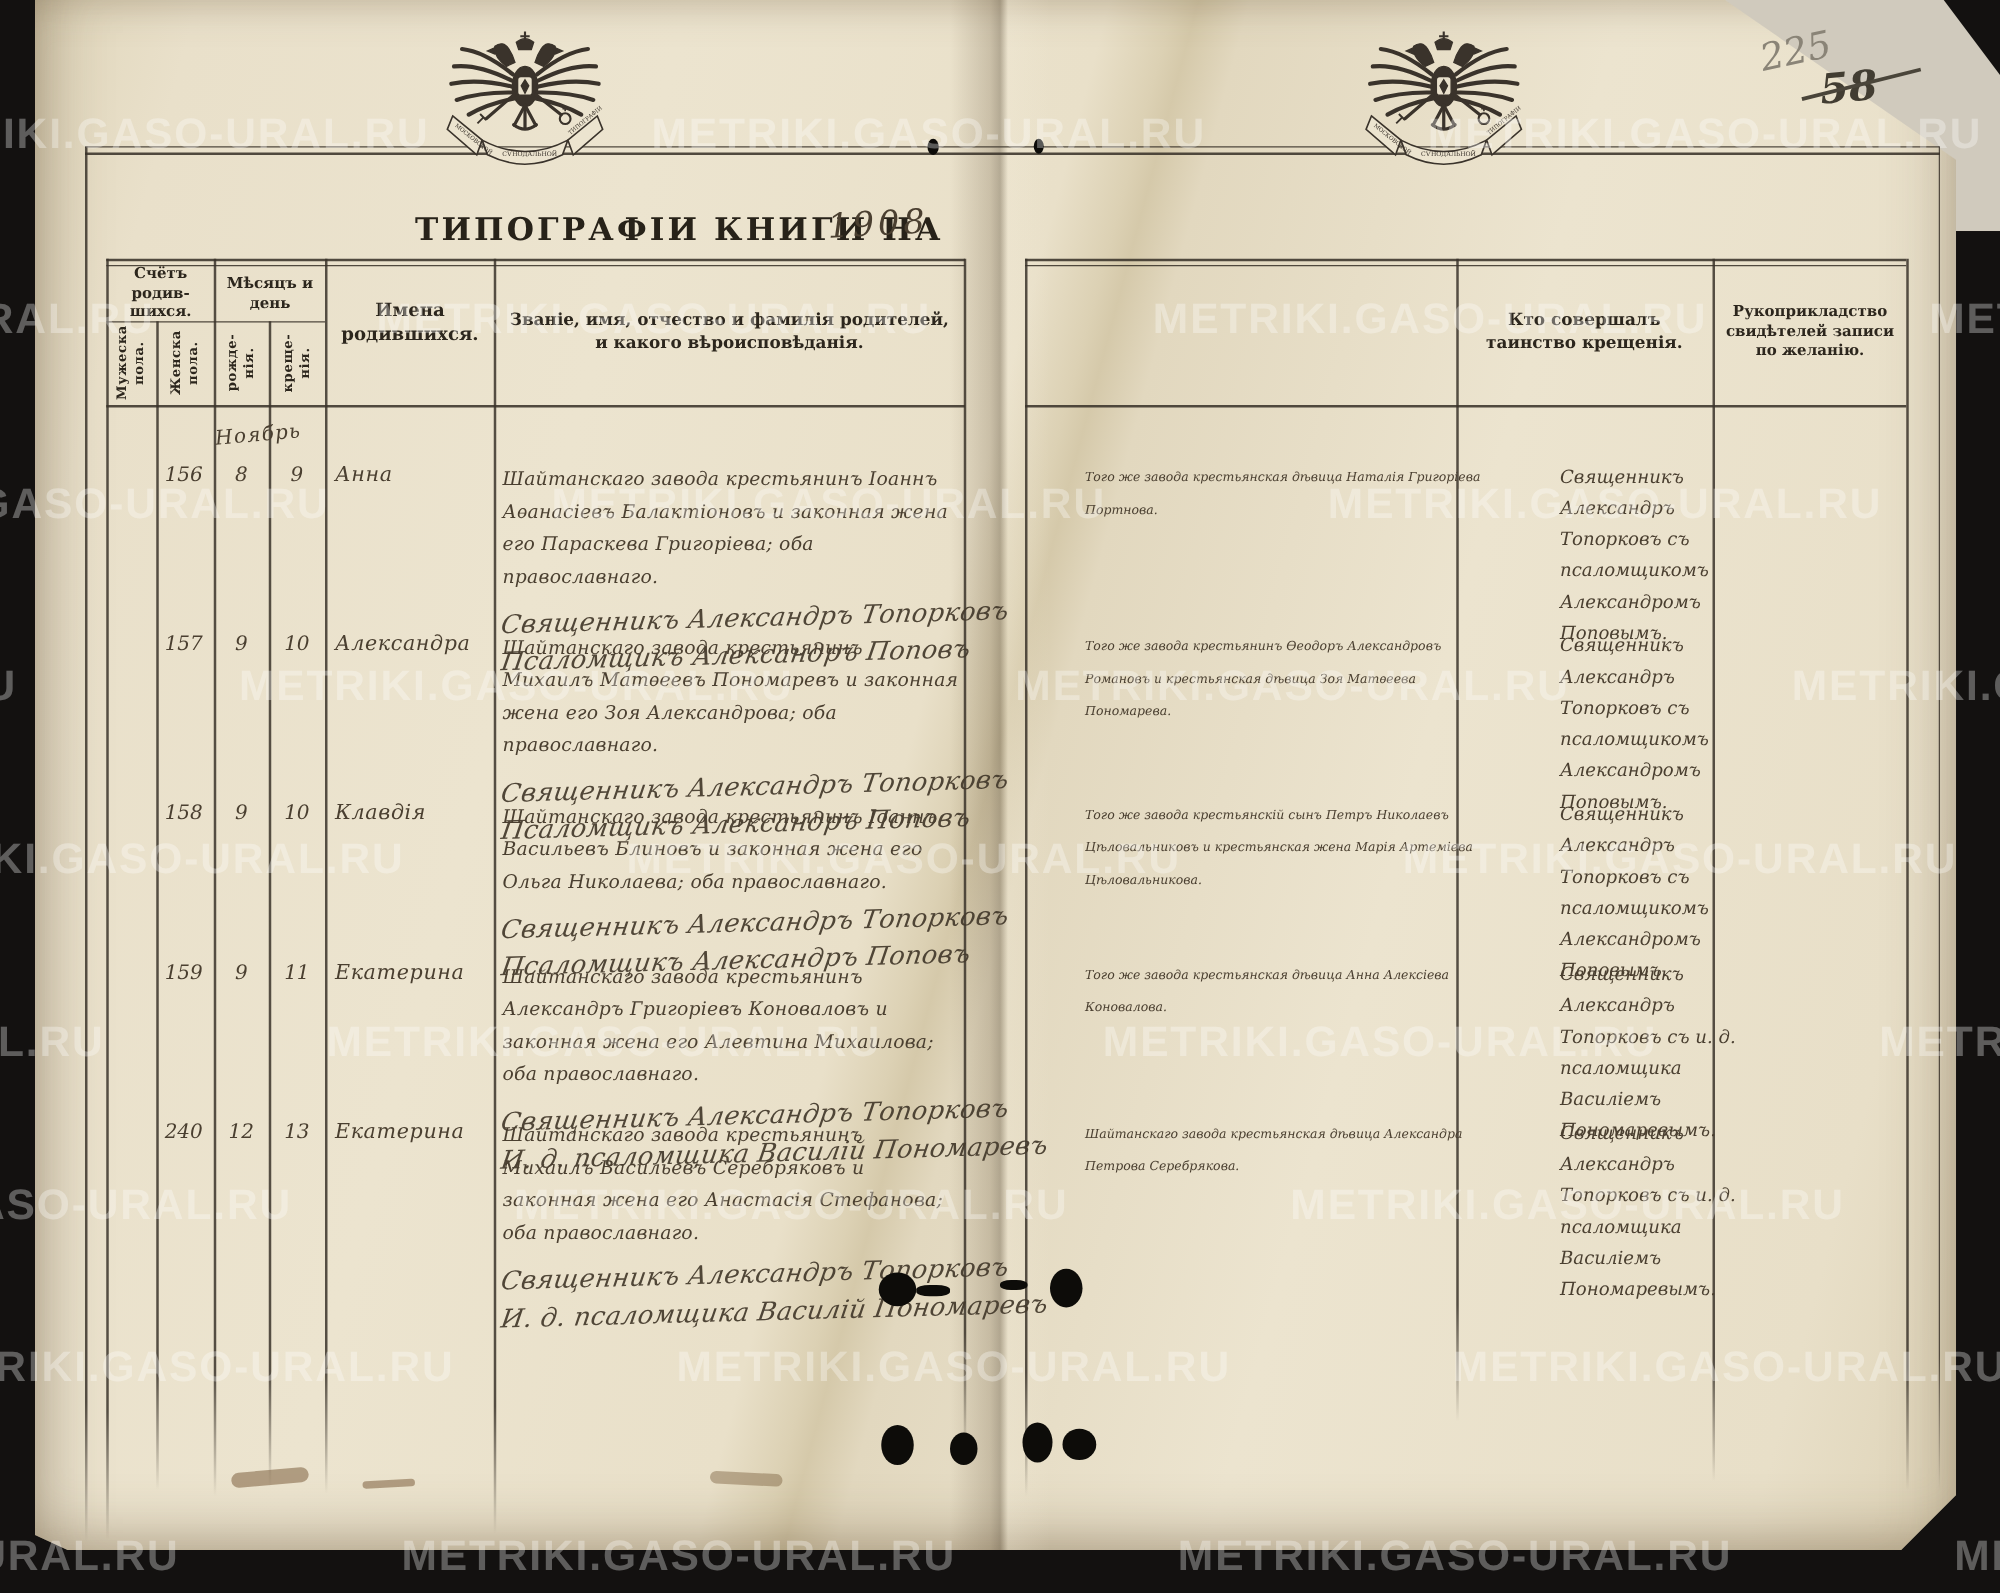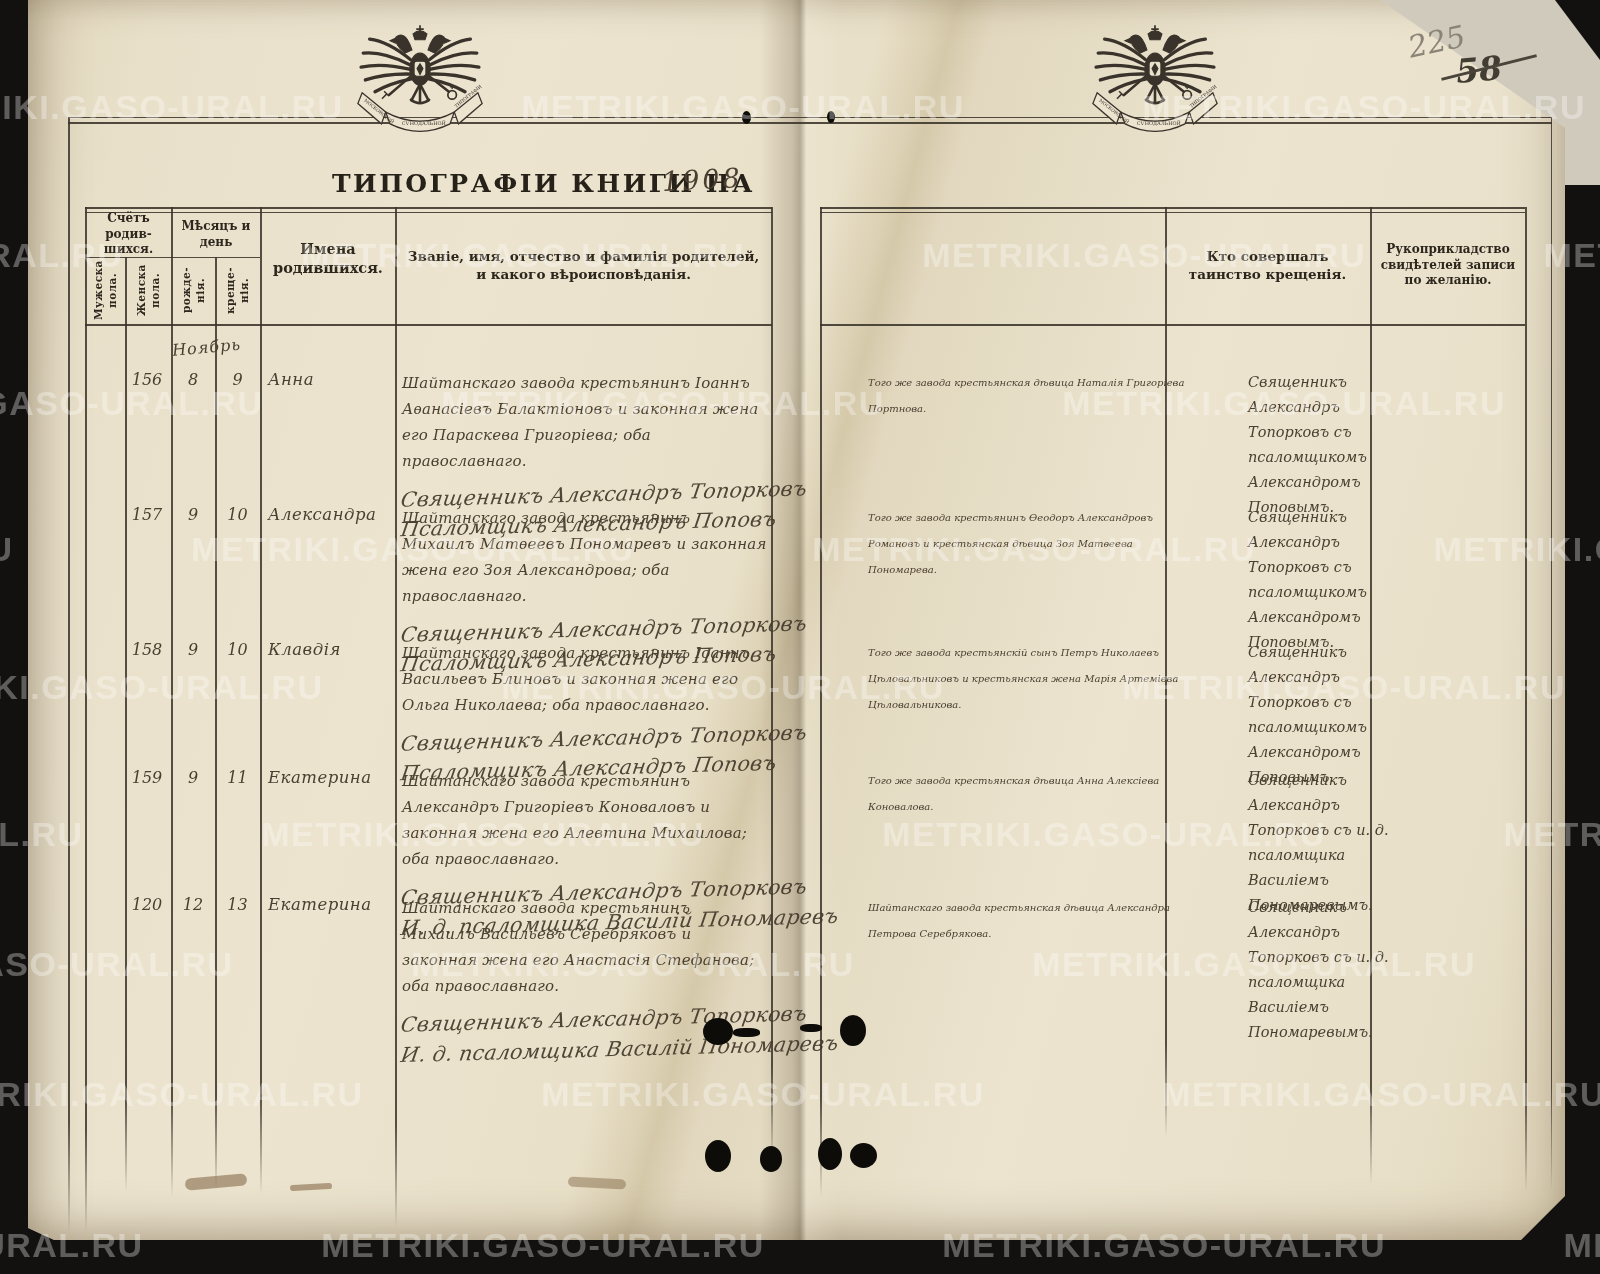--- a/index.html
+++ b/index.html
@@ -206,21 +206,21 @@
     <div class="bapt">11</div>
     <div class="name">Екатерина</div>
     <div class="parents"><span>Шайтанскаго завода крестьянинъ Александръ Григоріевъ Коноваловъ и законная жена его Алевтина Михаилова; оба православнаго.</span><br>
       <span class="sig">Священникъ Александръ Топорковъ</span><br>
       <span class="sig" style="margin-top:2px">И. д. псаломщика Василій Пономаревъ</span></div>
     <div class="god">Того же завода крестьянская дѣвица Анна Алексіева Коновалова.</div>
     <div class="off">Священникъ Александръ Топорковъ съ и. д. псаломщика Василіемъ Пономаревымъ.</div>
   </div>
 
   <div class="rec hw" style="top:895px">
-    <div class="num">120</div>
+    <div class="num">240</div>
     <div class="born">12</div>
     <div class="bapt">13</div>
     <div class="name">Екатерина</div>
     <div class="parents"><span>Шайтанскаго завода крестьянинъ Михаилъ Васильевъ Серебряковъ и законная жена его Анастасія Стефанова; оба православнаго.</span><br>
       <span class="sig">Священникъ Александръ Топорковъ</span><br>
       <span class="sig" style="margin-top:2px">И. д. псаломщика Василій Пономаревъ</span></div>
     <div class="god">Шайтанскаго завода крестьянская дѣвица Александра Петрова Серебрякова.</div>
     <div class="off">Священникъ Александръ Топорковъ съ и. д. псаломщика Василіемъ Пономаревымъ.</div>
   </div>
 

